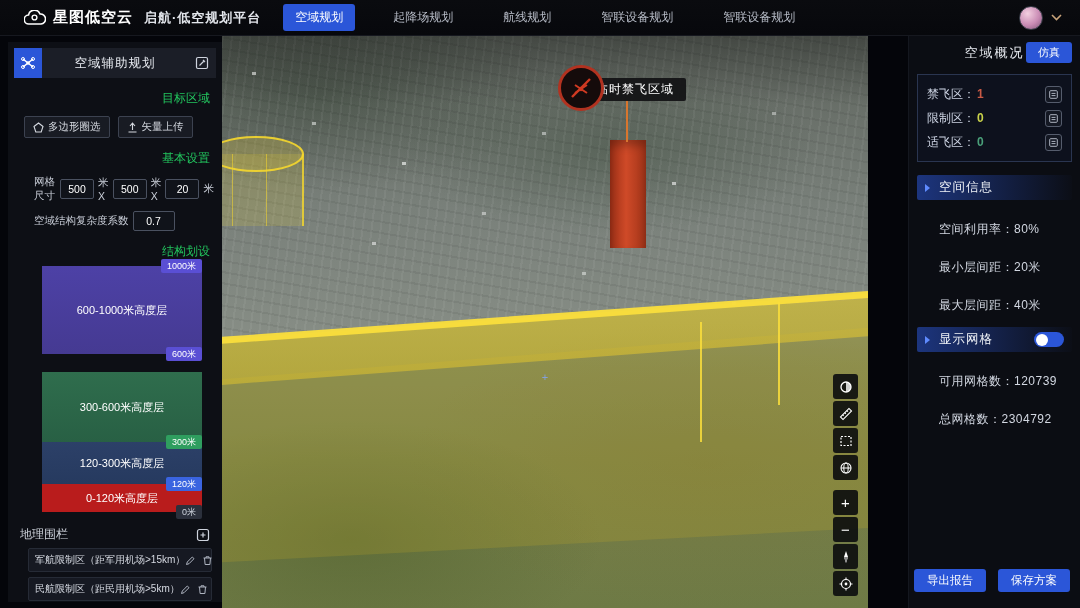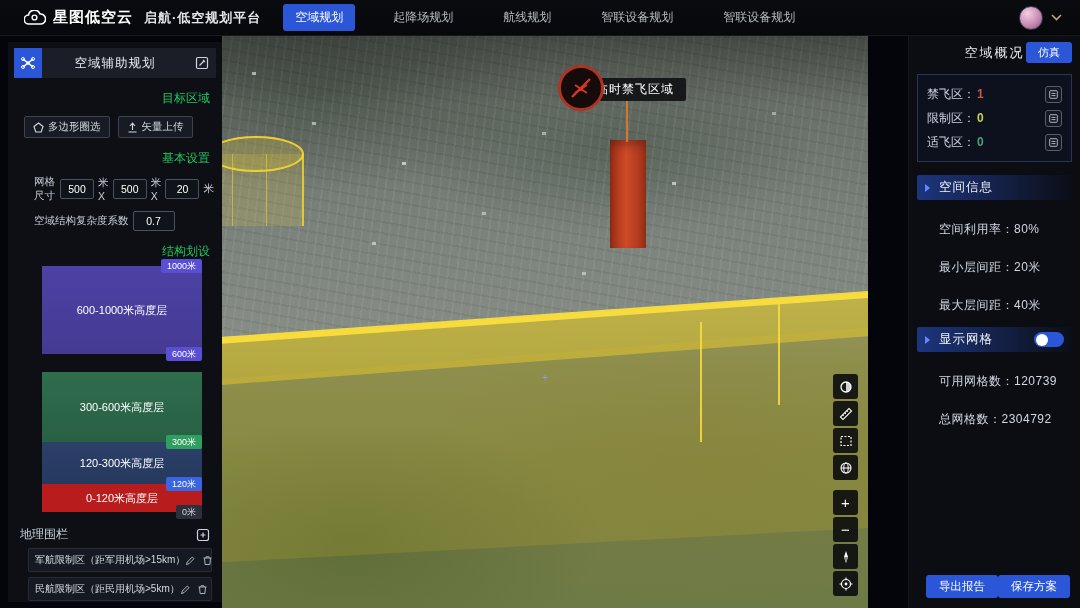--- a/index.html
+++ b/index.html
@@ -97,21 +97,21 @@
   .zone-row { display:flex; align-items:center; height:24px; }
   .zone-label { font-size:12px; color:#ccd3e2; }
   .zone-val { font-size:12px; font-weight:bold; margin-left:2px; }
   .zv-0 { color:var(--noFly); } .zv-1 { color:var(--restrict); } .zv-2 { color:var(--fit); }
   .zone-eye { margin-left:auto; width:17px; height:17px; border:1px solid #555c6c; border-radius:3px; display:flex; align-items:center; justify-content:center; background:#141823; cursor:pointer; }
   .rp-sec { display:flex; align-items:center; gap:6px; height:25px; margin:13px 8px 0 8px; padding-left:6px; background:linear-gradient(90deg,rgba(43,86,214,.55),rgba(20,30,60,.08)); border-radius:2px; }
   .rp-sec-label { font-size:12.5px; color:#eef1f6; letter-spacing:1px; }
   .stat { font-size:12px; color:#d3d8e2; margin:21px 0 0 30px; letter-spacing:.5px; }
   .toggle { margin-left:auto; margin-right:8px; width:30px; height:15px; border-radius:8px; background:var(--accent); position:relative; cursor:pointer; }
   .knob { position:absolute; left:2px; top:1.5px; width:12px; height:12px; border-radius:50%; background:#fff; }
-  .rp-actions { position:absolute; right:10px; bottom:10px; display:flex; }
+  .rp-actions { position:absolute; right:10px; bottom:16px; display:flex; gap:12px; }
   .rp-btn { height:23px; padding:0 13px; background:var(--accent); color:#fff; border:none; border-radius:3px; font-size:11.5px; cursor:pointer; font-family:inherit; }
 
   svg { display:block; }
 </style>
 </head>
 <body>
 
 <div class="app">
 
   <div class="nav">

